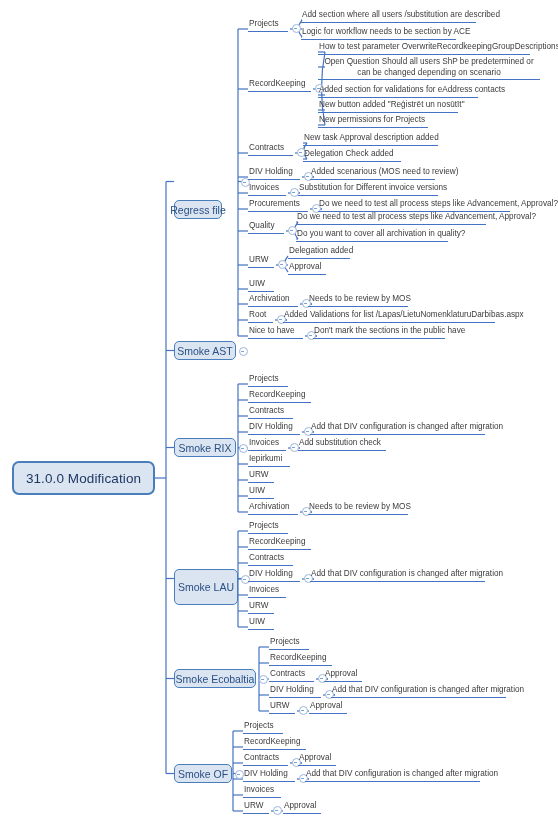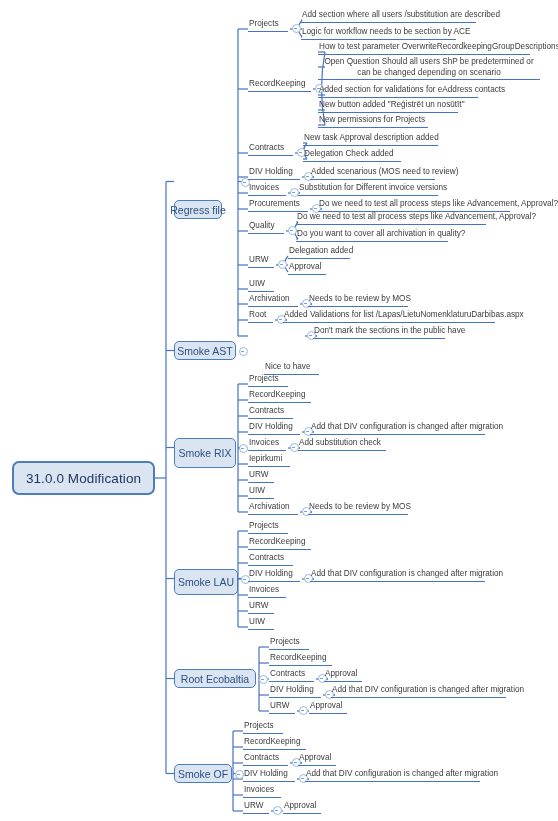--- a/index.html
+++ b/index.html
@@ -194,30 +194,30 @@
         <span>31.0.0 Modification</span>
       </div>
       <div class="branch-node" style="left: 174px; top: 172px; width: 48px; height: 19px; margin-top: 28px;">
         <span>Regress file</span>
       </div>
       <div class="collapse-icon" style="left: 241px; top: 178px;"></div>
       <div class="branch-node" style="left: 174px; top: 341px; width: 62px; height: 19px;">
         <span>Smoke AST</span>
       </div>
       <div class="collapse-icon" style="left: 239px; top: 347px;"></div>
-      <div class="branch-node" style="left: 174px; top: 438px; width: 62px; height: 30px;">
+      <div class="branch-node" style="left: 174px; top: 438px; width: 62px; height: 19px;">
         <span>Smoke RIX</span>
       </div>
       <div class="collapse-icon" style="left: 239px; top: 444px;"></div>
-      <div class="branch-node" style="left: 174px; top: 569px; width: 64px; height: 26px;">
+      <div class="branch-node" style="left: 174px; top: 569px; width: 64px; height: 36px;">
         <span>Smoke LAU</span>
       </div>
       <div class="collapse-icon" style="left: 241px; top: 575px;"></div>
       <div class="branch-node" style="left: 174px; top: 669px; width: 82px; height: 19px;">
-        <span>Root Ecobaltia</span>
+        <span>Smoke Ecobaltia</span>
       </div>
       <div class="collapse-icon" style="left: 259px; top: 675px;"></div>
       <div class="branch-node" style="left: 174px; top: 764px; width: 58px; height: 19px; justify-content: center;">
         <span>Smoke OF</span>
       </div>
       <div class="collapse-icon" style="left: 235px; top: 770px;"></div>
       <div class="topic" style="left: 248px; top: 19px; width: 40px;"><span>Projects</span></div>
       <div class="collapse-icon" style="left: 292px; top: 24px;"></div>
       <div class="topic" style="left: 301px; top: 10px; width: 175px;"><span>Add section where all users /substitution are described</span></div>
       <div class="topic" style="left: 301px; top: 27px; width: 155px;"><span>Logic for workflow needs to be section by ACE</span></div>
@@ -249,21 +249,21 @@
       <div class="collapse-icon" style="left: 278px; top: 260px;"></div>
       <div class="topic" style="left: 288px; top: 246px; width: 62px;"><span>Delegation added</span></div>
       <div class="topic" style="left: 288px; top: 262px; width: 38px;"><span>Approval</span></div>
       <div class="topic" style="left: 248px; top: 279px; width: 26px;"><span>UIW</span></div>
       <div class="topic" style="left: 248px; top: 294px; width: 50px;"><span>Archivation</span></div>
       <div class="collapse-icon" style="left: 302px; top: 299px;"></div>
       <div class="topic" style="left: 308px; top: 294px; width: 100px;"><span>Needs to be review by MOS</span></div>
       <div class="topic" style="left: 248px; top: 310px; width: 25px;"><span>Root</span></div>
       <div class="collapse-icon" style="left: 277px; top: 315px;"></div>
       <div class="topic" style="left: 283px; top: 310px; width: 212px; text-align: center;"><span>Added Validations for list /Lapas/LietuNomenklaturuDarbibas.aspx</span></div>
-      <div class="topic" style="left: 264px; top: 326px; width: 55px; margin-top: 36px;"><span>Nice to have</span></div>
+      <div class="topic" style="left: 248px; top: 326px; width: 55px;"><span>Nice to have</span></div>
       <div class="collapse-icon" style="left: 307px; top: 331px;"></div>
       <div class="topic" style="left: 313px; top: 326px; width: 132px;"><span>Don't mark the sections in the public have</span></div>
       <div class="topic" style="left: 248px; top: 374px; width: 40px;"><span>Projects</span></div>
       <div class="topic" style="left: 248px; top: 390px; width: 63px;"><span>RecordKeeping</span></div>
       <div class="topic" style="left: 248px; top: 406px; width: 45px;"><span>Contracts</span></div>
       <div class="topic" style="left: 248px; top: 422px; width: 52px;"><span>DIV Holding</span></div>
       <div class="collapse-icon" style="left: 304px; top: 427px;"></div>
       <div class="topic" style="left: 310px; top: 422px; width: 175px;"><span>Add that DIV configuration is changed after migration</span></div>
       <div class="topic" style="left: 248px; top: 438px; width: 38px;"><span>Invoices</span></div>
       <div class="collapse-icon" style="left: 290px; top: 443px;"></div>

